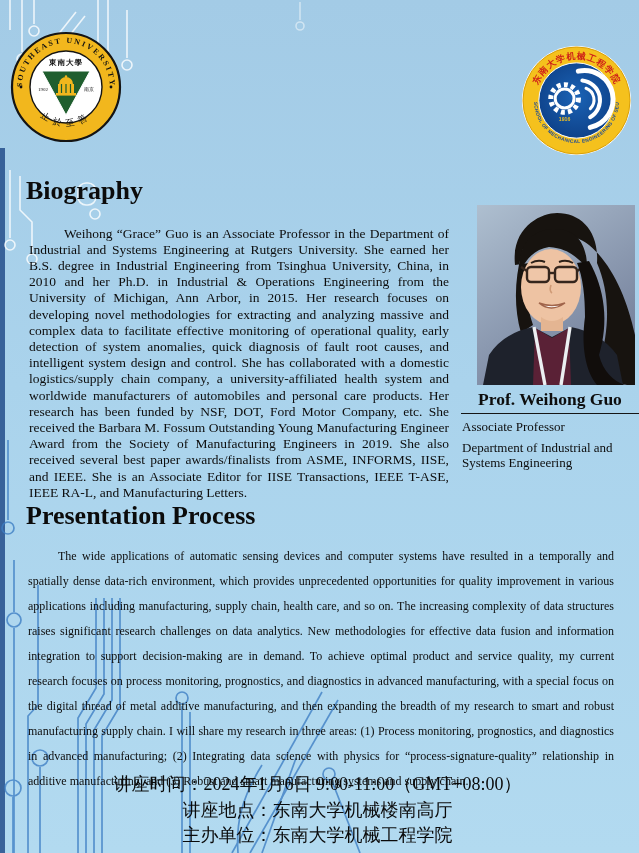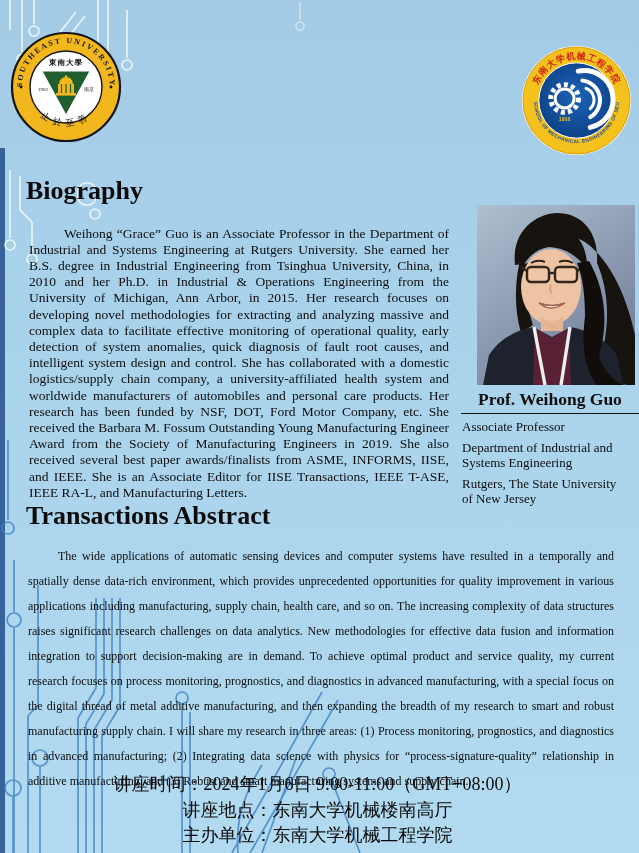--- a/index.html
+++ b/index.html
@@ -190,24 +190,23 @@
 
       <path d="M57,122 L68,180" stroke="#eceff2" stroke-width="3.4" fill="none"></path>
       <path d="M93,122 L84,180" stroke="#eceff2" stroke-width="3.4" fill="none"></path>
 
       <path d="M112,56 C128,84 132,118 122,150 C126,166 136,176 148,180 L120,180 C108,166 104,140 108,112 C108,92 106,72 100,58 Z" fill="#110d0b"></path>
     </svg>
     <div class="prof-name">Prof. Weihong Guo</div>
     <hr class="divider">
     <p class="cred">Associate Professor</p>
     <p class="cred">Department of Industrial and Systems Engineering</p>
-    <p class="cred">Rutgers, The State University of New Jersey</p>
   </div>
 
-  <h2 class="sec" id="abs-h">Transactions Abstract</h2>
+  <h2 class="sec" id="abs-h">Presentation Process</h2>
   <p class="layer abs-text">The wide applications of automatic sensing devices and computer systems have resulted in a temporally and spatially dense data-rich environment, which provides unprecedented opportunities for quality improvement in various applications including manufacturing, supply chain, health care, and so on. The increasing complexity of data structures raises significant research challenges on data analytics. New methodologies for effective data fusion and information integration to support decision-making are in demand. To achieve optimal product and service quality, my current research focuses on process monitoring, prognostics, and diagnostics in advanced manufacturing, with a special focus on the digital thread of metal additive manufacturing, and then expanding the breadth of my research to smart and robust manufacturing supply chain. I will share my research in three areas: (1) Process monitoring, prognostics, and diagnostics in advanced manufacturing; (2) Integrating data science with physics for “process-signature-quality” relationship in additive manufacturing; and (3) Robust and smart manufacturing systems and supply chain.</p>
 
   <div class="layer footer">
     <div>讲座时间：2024年1月6日 9:00-11:00（GMT+08:00）</div>
     <div>讲座地点：东南大学机械楼南高厅</div>
     <div>主办单位：东南大学机械工程学院</div>
   </div>
 
 </div>
 

